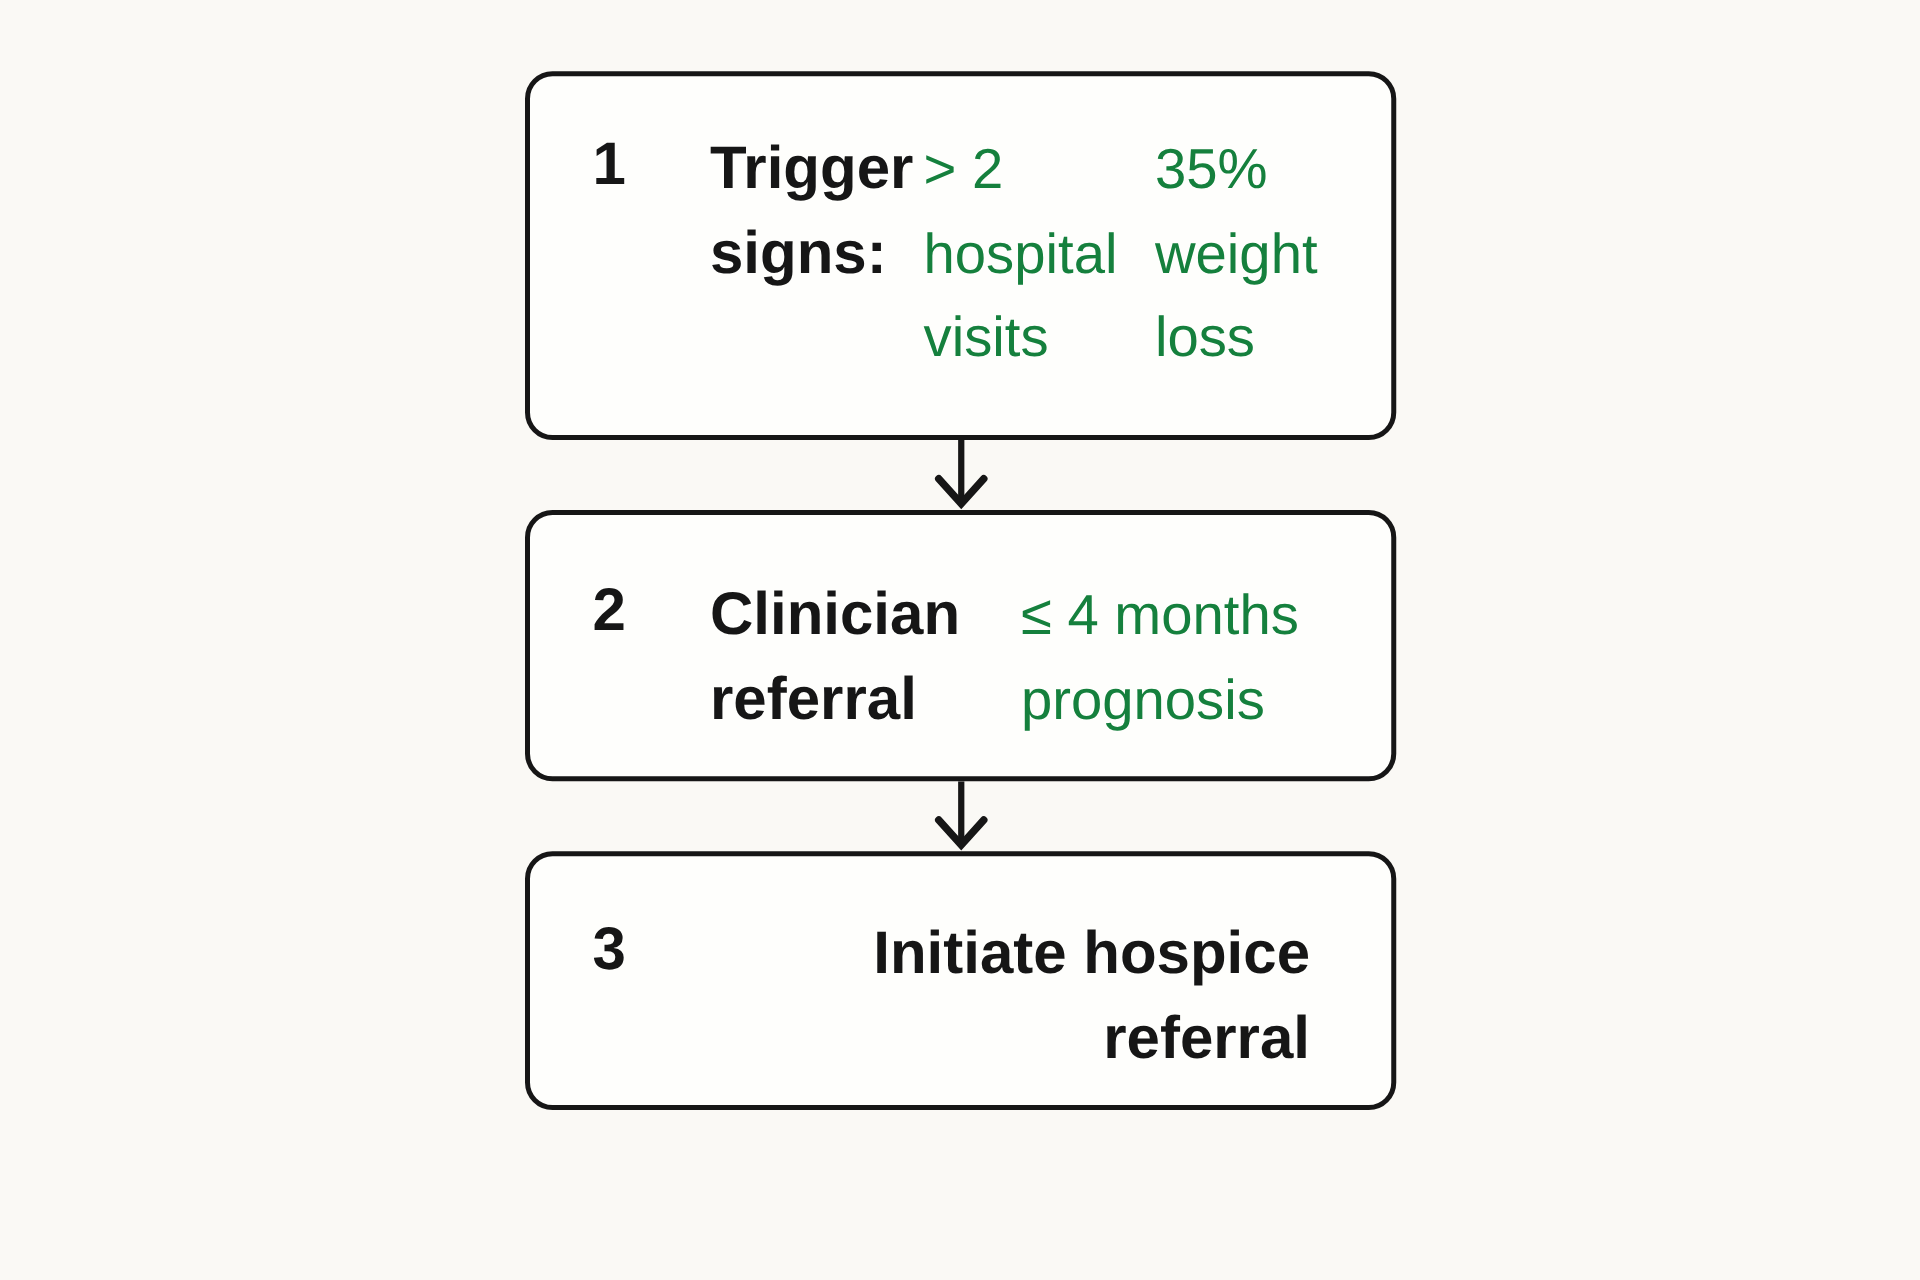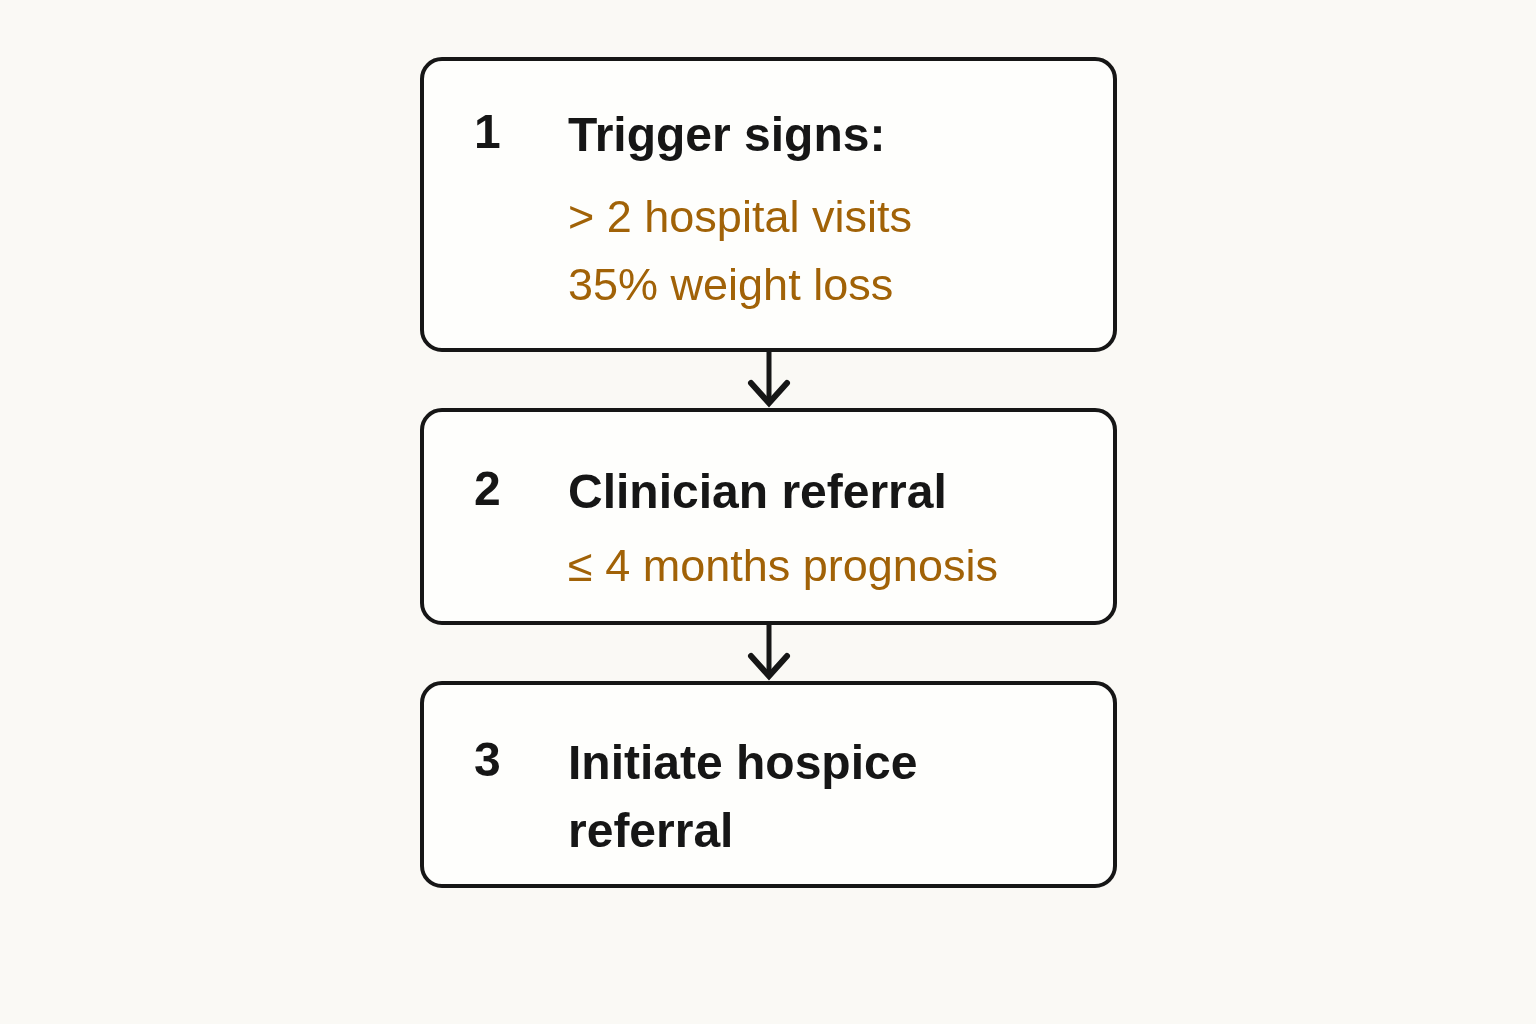--- a/index.html
+++ b/index.html
@@ -37,35 +37,35 @@
   .box-1 { height: 295px; }
   .box-2 { height: 217px; padding-top: 46px; }
   .box-3 { height: 207px; padding-top: 44px; }
   .num {
     flex: 0 0 50px;
     font-size: 48px;
     font-weight: 700;
     line-height: 1.3;
     color: #161616;
   }
-  .content { display: flex; flex-direction: column; }
+  .content { display: flex; flex-direction: row; }
   .title {
     font-size: 48px;
     font-weight: 700;
     line-height: 1.42;
     color: #161616;
   }
   .box-1 .title { margin-bottom: 14px; }
   .box-2 .title { margin-bottom: 6px; }
-  .box-3 .title { max-width: 480px; }
+  .box-3 .title { max-width: 480px; text-align: right; }
   .line {
     font-size: 45px;
     font-weight: 400;
     line-height: 1.5;
-    color: #a16207;
+    color: #15803d;
   }
   .arrow {
     height: 56px;
     display: flex;
     justify-content: center;
     align-items: flex-start;
   }
   .arrow svg { display: block; }
 </style>
 </head>

